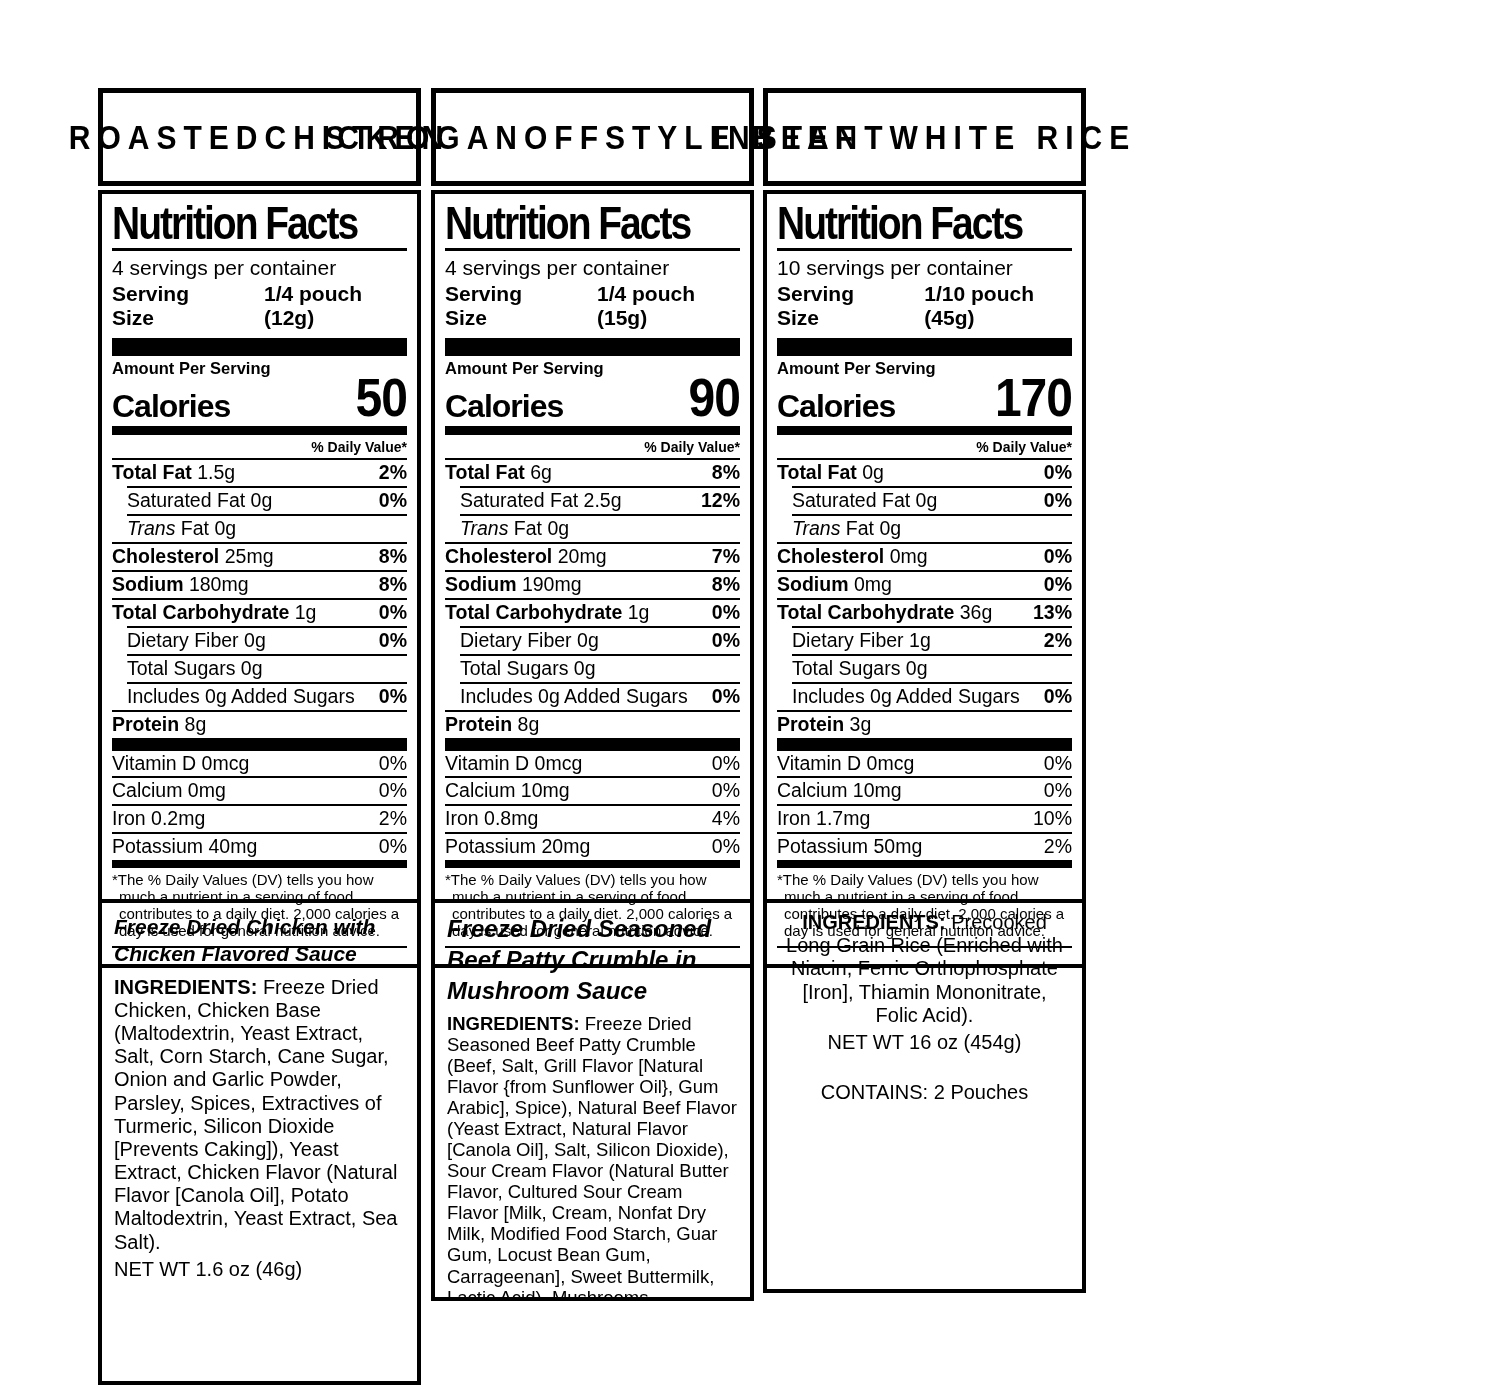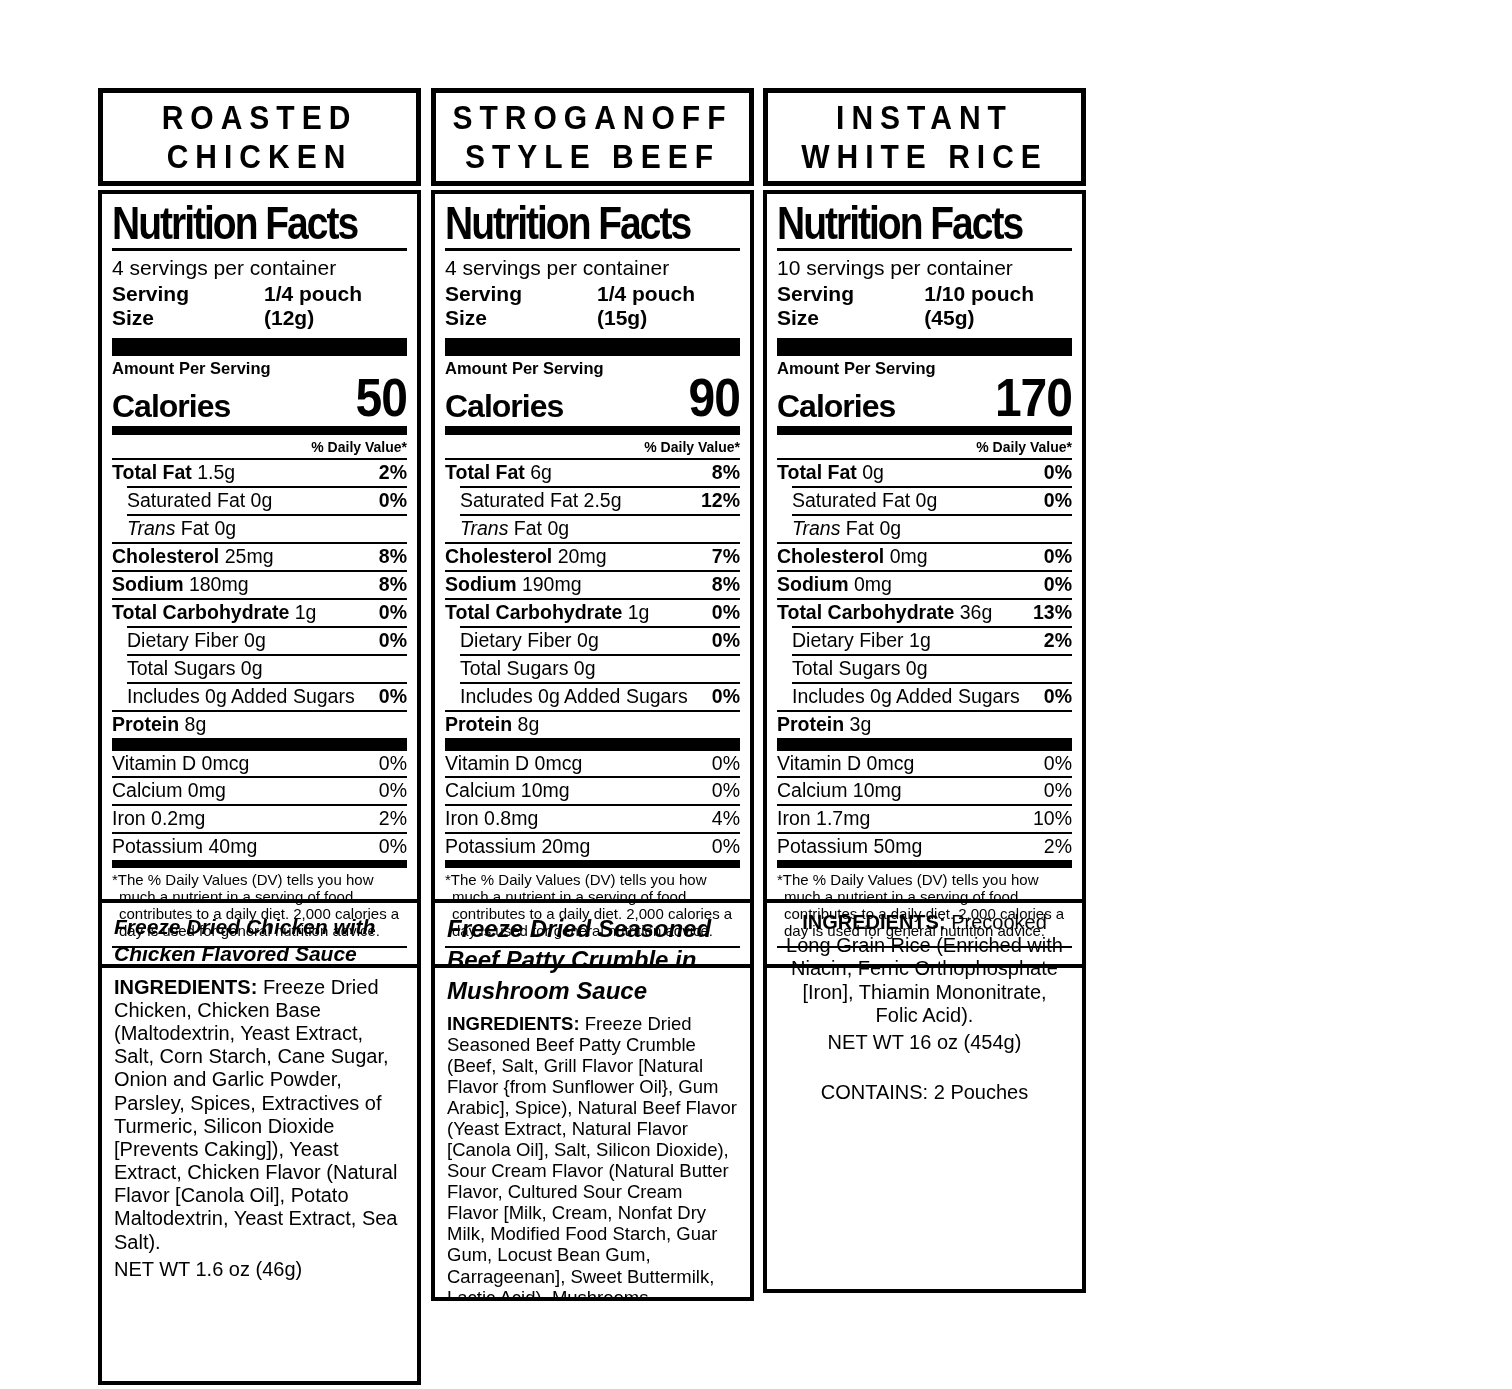--- a/index.html
+++ b/index.html
@@ -4,21 +4,21 @@
 <style>
   html,body{margin:0;padding:0;width:1512px;height:1389px;background:#ffffff;overflow:hidden;}
   body{font-family:"Liberation Sans", sans-serif;color:#000;}
   .sheet{position:absolute;left:98px;top:88px;width:990px;height:1215px;}
   .col{position:absolute;top:0;width:323px;}
   .col1{left:0;}
   .col2{left:333px;}
   .col3{left:665px;}
 
   
-  .title-box{box-sizing:border-box;height:98px;border:5px solid #000;display:flex;flex-direction:column;
+  .title-box{box-sizing:border-box;height:98px;border:5px solid #000;display:flex;flex-direction:row;
              justify-content:center;align-items:center;text-align:center;}
   .title-line{display:inline-block;font-weight:900;font-size:30px;letter-spacing:7px;line-height:39px;
               transform:scaleY(1.12);white-space:nowrap;}
 
   
   .nf-box{box-sizing:border-box;position:absolute;top:102px;width:323px;height:778px;border:4px solid #000;
           padding:5px 10px 4px;overflow:hidden;}
   .nf-heading{border-bottom:3px solid #000;padding:4px 0 6px;}
   .nf-heading .squeeze{display:inline-block;font-size:39px;font-weight:900;letter-spacing:-2px;line-height:1;
           transform:scaleY(1.2);transform-origin:left center;white-space:nowrap;}

